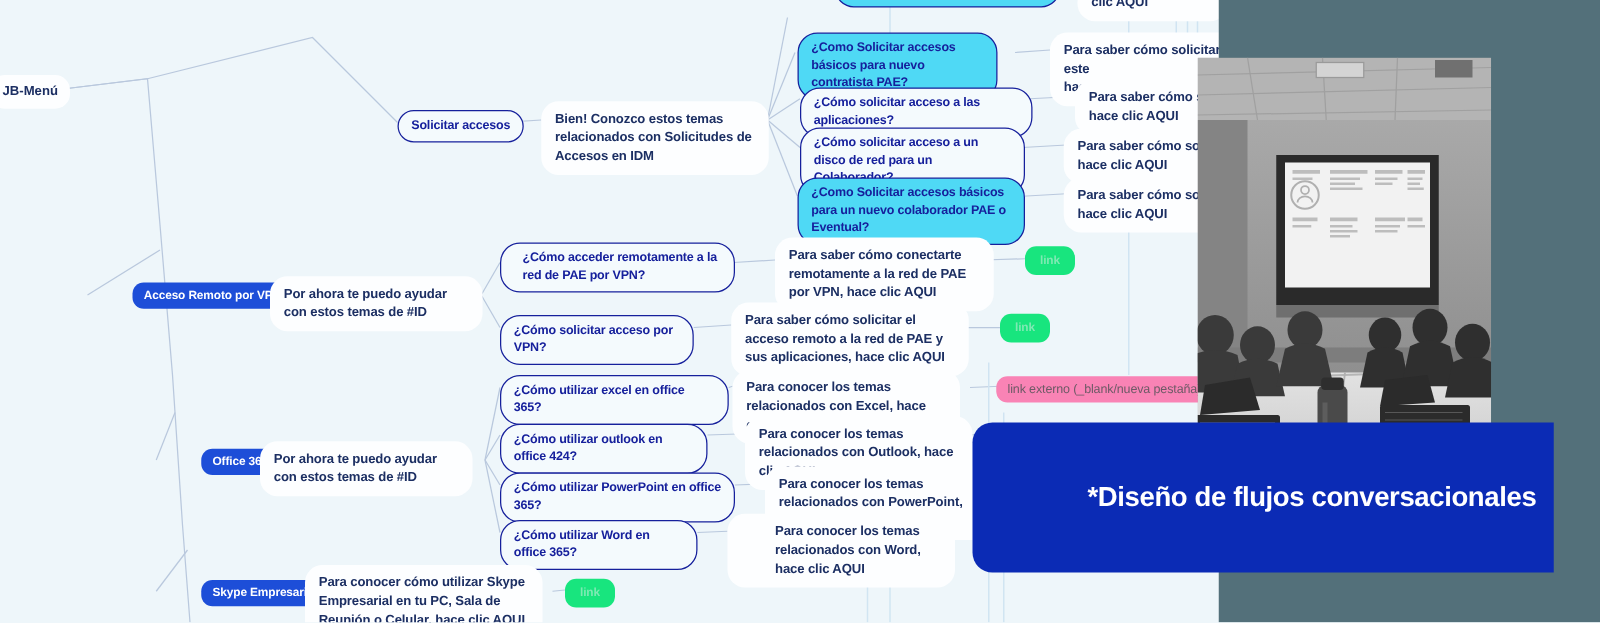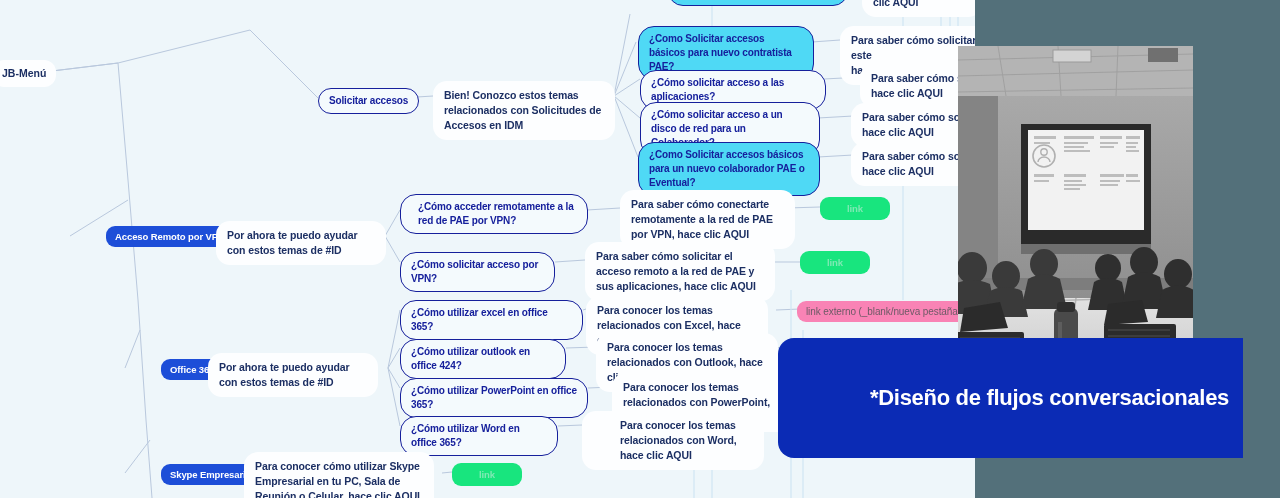--- a/index.html
+++ b/index.html
@@ -58,21 +58,21 @@
   }
 
   
   .chip-green{
     background:#18e57e;
     border-radius:9px;
     color:#7fe9b4;
     font-weight:bold;
     font-size:9.5px;
     line-height:13px;
-    padding:5px 27px;
+    padding:5px 12px;
     letter-spacing:-0.1px;
     white-space:nowrap;
     text-align:center;
   }
   
   .chip-pink{
     background:#f983b5;
     border-radius:9px;
     color:#6e5a66;
     font-weight:normal;
@@ -173,21 +173,21 @@
 
   <div class="node root-label" style="left:-8px;top:60px;">JB-Menú</div>
 
   <div class="node qbtn cyan" style="left:668px;top:-24px;width:180px;height:30px;"></div>
   <div class="node msg" style="left:862px;top:-12px;width:120px;">clic AQUI</div>
 
   <div class="node qbtn" style="left:318px;top:88px;">Solicitar accesos</div>
 
   <div class="node msg" style="left:433px;top:81px;width:182px;">Bien! Conozco estos temas relacionados con Solicitudes de Accesos en IDM</div>
 
-  <div class="node qbtn cyan" style="left:638px;top:26px;width:176px;">¿Como Solicitar accesos básicos para nuevo contratista PAE?</div>
+  <div class="node qbtn cyan" style="left:638px;top:26px;width:160px;">¿Como Solicitar accesos básicos para nuevo contratista PAE?</div>
   <div class="node msg" style="left:840px;top:26px;width:160px;white-space:pre-line;">Para saber cómo solicitar este
 hace clic AQUI</div>
 
   <div class="node qbtn" style="left:640px;top:70px;width:186px;">¿Cómo solicitar acceso a las aplicaciones?</div>
   <div class="node msg" style="left:860px;top:64px;width:150px;white-space:pre-line;">Para saber cómo solici
 hace clic AQUI</div>
 
   <div class="node qbtn" style="left:640px;top:102px;width:180px;">¿Cómo solicitar acceso a un disco de red para un Colaborador?</div>
   <div class="node msg" style="left:851px;top:103px;width:150px;white-space:pre-line;">Para saber cómo solicit
 hace clic AQUI</div>

